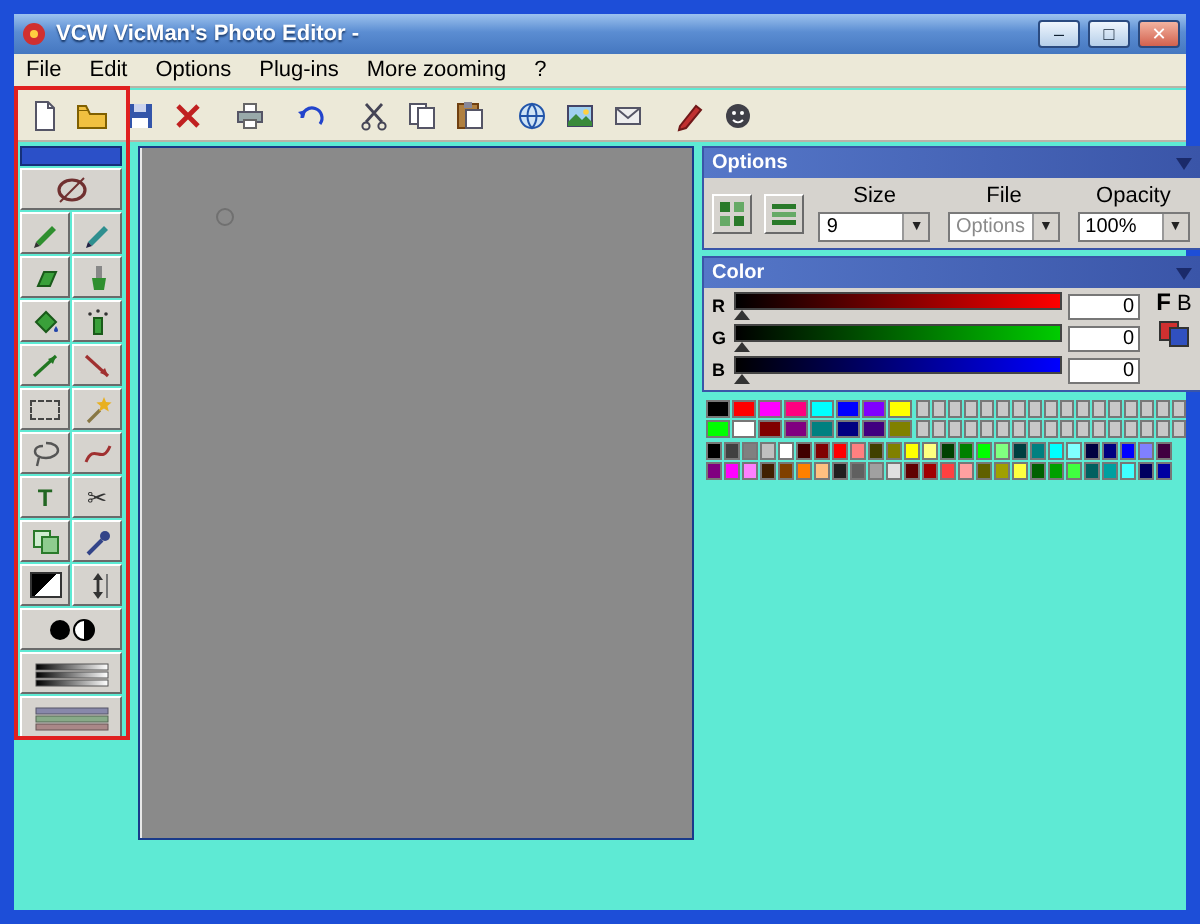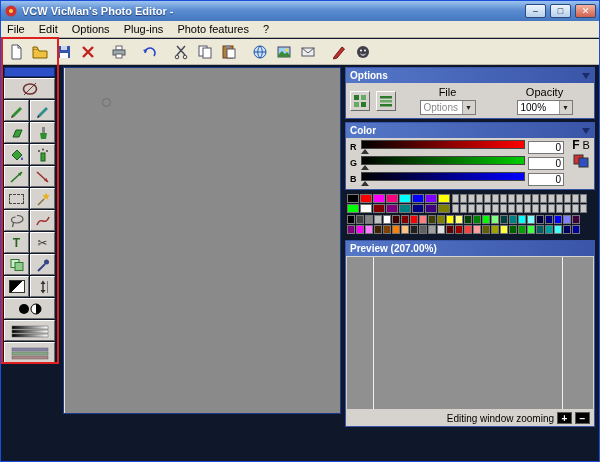--- a/index.html
+++ b/index.html
@@ -1,18 +1,18 @@
 <!DOCTYPE html>
 <html><head>
 <meta charset="utf-8">
 <style>
   * { box-sizing: border-box; margin: 0; padding: 0; }
   html,body { width:600px; height:462px; }
   body { font-family:"Liberation Sans",sans-serif; font-size:11px; background:#d6d3ce; overflow:hidden; }
-  #app { position:relative; width:600px; height:462px; background:#0f172a; border:1px solid #1d4ed8; }
+  #app { position:relative; width:600px; height:462px; background:#5eead4; border:7px solid #1d4ed8; }
 
   
   #titlebar { position:absolute; left:0; top:0; width:100%; height:20px;
     background:linear-gradient(#9cc2ee,#5b8dd2 45%,#4577c0); display:flex; align-items:center; padding:0 3px; gap:4px; }
   #title-text { color:#fff; font-weight:bold; font-size:11px; flex:1; text-shadow:0 1px 1px #1a3a6a; }
   .wbtn { width:21px; height:14px; border:1px solid #2a4a80; border-radius:2px;
     background:linear-gradient(#eef5fd,#b6cfe9); font-size:9px; line-height:12px; text-align:center; color:#123; }
   .wbtn.close { background:linear-gradient(#f3b3a0,#d2614e); color:#fff; }
 
   
@@ -113,21 +113,21 @@
     <div class="wbtn">–</div>
     <div class="wbtn">□</div>
     <div class="wbtn close">✕</div>
   </div>
 
   <div id="menubar">
     <span>File</span>
     <span>Edit</span>
     <span>Options</span>
     <span>Plug-ins</span>
-    <span>Photo features</span>
+    <span>More zooming</span>
     <span>?</span>
   </div>
 
   <div id="toolbar">
     <div class="tbtn">
         <svg width="16" height="16">
           <path d="M4 1h6l3 3v11H4z" fill="#fff" stroke="#556"></path>
           <path d="M10 1v3h3" fill="none" stroke="#556"></path>
         </svg>
       </div>
@@ -386,20 +386,27 @@
               <rect x="8" y="8" width="5" height="5" fill="#2a7a2a"></rect>
             </svg>
           </div>
         <div class="opt-icon-btn">
             <svg width="14" height="14">
               <rect x="1" y="2" width="12" height="2.5" fill="#2a7a2a"></rect>
               <rect x="1" y="6" width="12" height="2.5" fill="#66aa66"></rect>
               <rect x="1" y="10" width="12" height="2.5" fill="#2a7a2a"></rect>
             </svg>
           </div>
+        <div class="opt-group">
+          <span>Size</span>
+          <div class="dd">
+            <span class="v">9</span>
+            <span class="arrow">▼</span>
+          </div>
+        </div>
         <div class="opt-group">
           <span>File</span>
           <div class="dd disabled">
             <span class="v">Options</span>
             <span class="arrow">▼</span>
           </div>
         </div>
         <div class="opt-group">
           <span>Opacity</span>
           <div class="dd">
@@ -573,29 +580,15 @@
             <div class="sw" style="background: rgb(64, 255, 64);"></div>
             <div class="sw" style="background: rgb(0, 96, 96);"></div>
             <div class="sw" style="background: rgb(0, 160, 160);"></div>
             <div class="sw" style="background: rgb(64, 255, 255);"></div>
             <div class="sw" style="background: rgb(0, 0, 96);"></div>
             <div class="sw" style="background: rgb(0, 0, 160);"></div>
           </div>
       </div>
     </div>
 
-    <div class="panel" style="margin-top:4px;">
-      <div class="blue-title">
-        <span>Preview (207.00%)</span>
-      </div>
-      <div id="preview-body">
-        <div class="vline" style="left:26px;"></div>
-        <div class="vline" style="left:215px;"></div>
-      </div>
-      <div id="preview-footer">
-        <span>Editing window zooming</span>
-        <div class="zbtn">+</div>
-        <div class="zbtn">−</div>
-      </div>
-    </div>
 
   </div>
 </div>
 
 </body></html>

